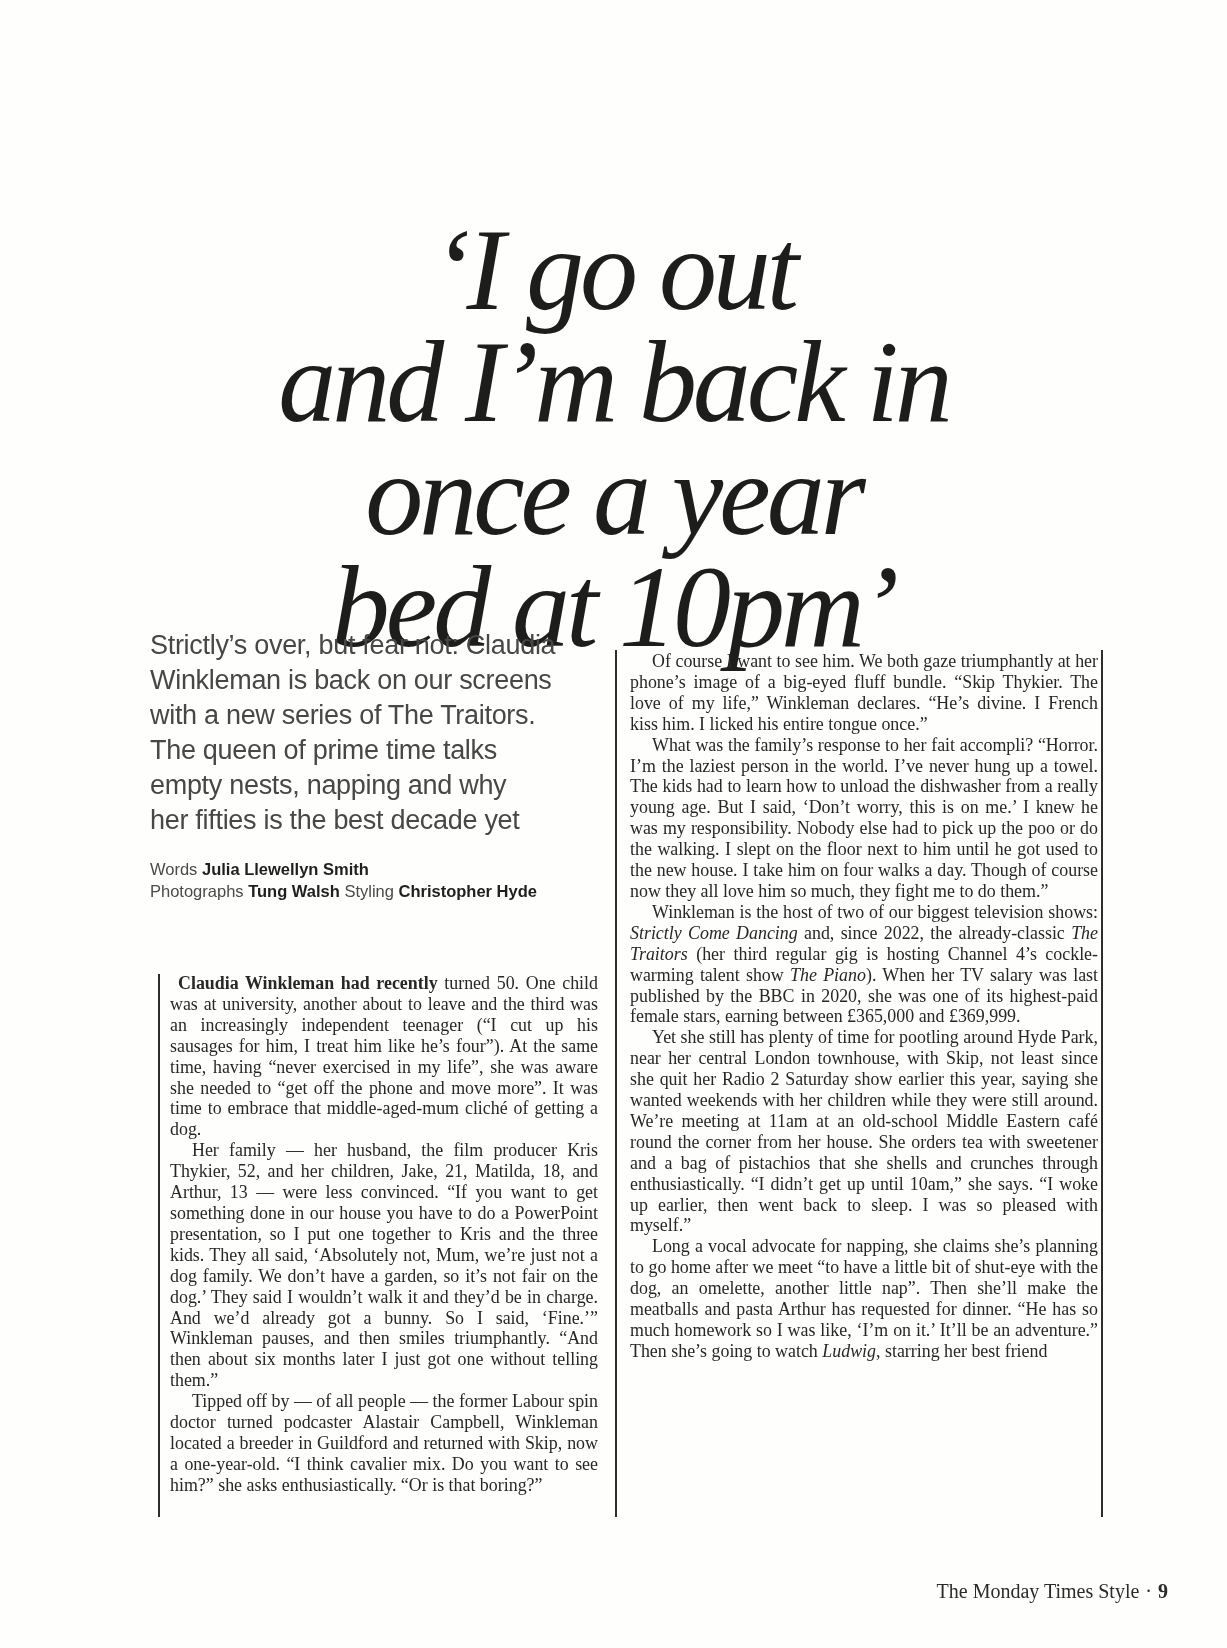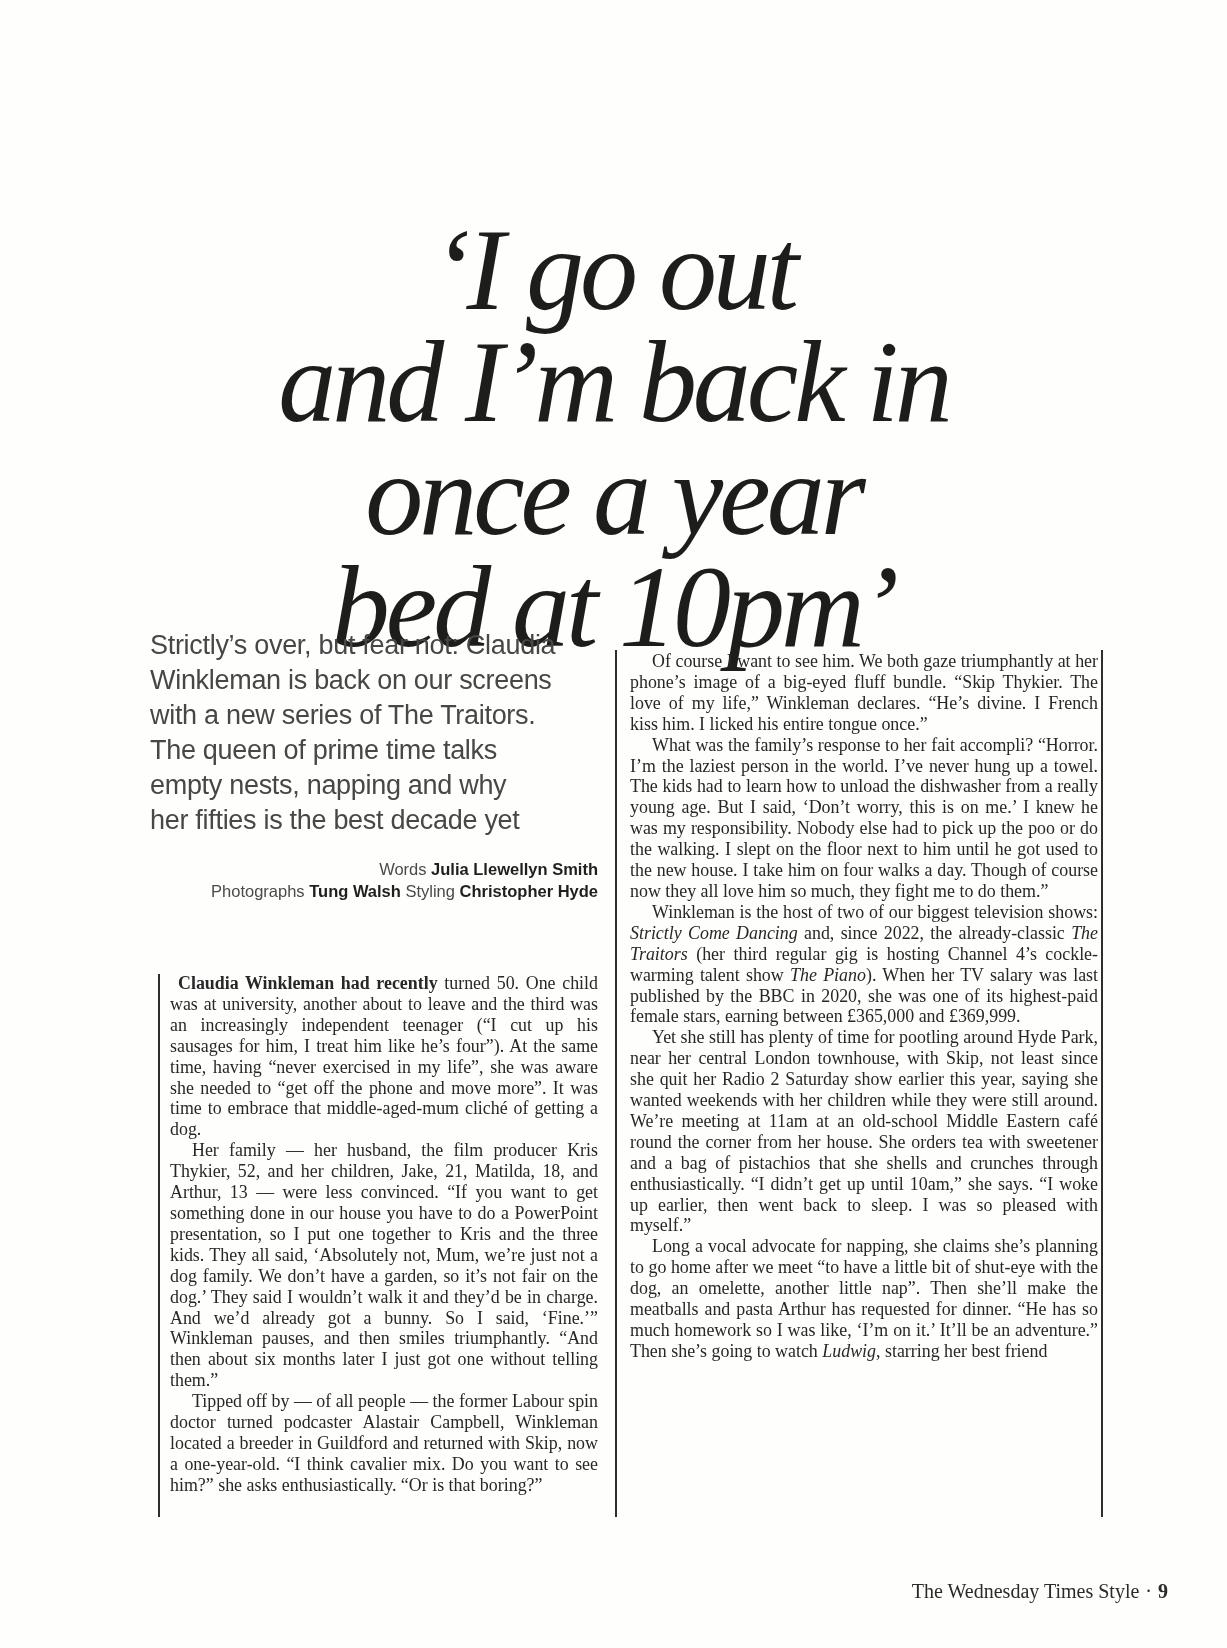--- a/index.html
+++ b/index.html
@@ -17,21 +17,21 @@
   }
   
   .standfirst {
     position:absolute; top:628px; left:150px; width:448px;
     text-align:left; font-family:"Liberation Sans", sans-serif;
     font-size:27px; line-height:35px; letter-spacing:-0.3px; color:#474747;
   }
   
   .byline {
     position:absolute; top:858px; left:150px; width:448px;
-    text-align:right; font-family:"Liberation Sans", sans-serif;
+    text-align:left; font-family:"Liberation Sans", sans-serif;
     font-size:16.5px; line-height:22px; color:#4a4a4a;
   }
   .byline .name { font-weight:bold; color:#1f1f1f; }
   
   .rule { position:absolute; width:1.5px; background:#2e2e2e; }
   .rule-left  { left:158px;  top:974px; height:543px; }
   .rule-mid   { left:615px;  top:650px; height:867px; }
   .rule-right { left:1101px; top:650px; height:867px; }
   
   .col {
@@ -90,16 +90,16 @@
     </div>
   <div class="col col-right">
       <p class="indent"><span>Of course I want to see him. We both gaze triumphantly at her phone’s image of a big-eyed fluff bundle. “Skip Thykier. The love of my life,” Winkleman declares. “He’s divine. I French kiss him. I licked his entire tongue once.”</span></p>
       <p class="indent"><span>What was the family’s response to her fait accompli? “Horror. I’m the laziest person in the world. I’ve never hung up a towel. The kids had to learn how to unload the dishwasher from a really young age. But I said, ‘Don’t worry, this is on me.’ I knew he was my responsibility. Nobody else had to pick up the poo or do the walking. I slept on the floor next to him until he got used to the new house. I take him on four walks a day. Though of course now they all love him so much, they fight me to do them.”</span></p>
       <p class="indent"><span>Winkleman is the host of two of our biggest television shows: </span><span class="seg-italic">Strictly Come Dancing</span><span> and, since 2022, the already-classic </span><span class="seg-italic">The Traitors</span><span> (her third regular gig is hosting Channel 4’s cockle-warming talent show </span><span class="seg-italic">The Piano</span><span>). When her TV salary was last published by the BBC in 2020, she was one of its highest-paid female stars, earning between £365,000 and £369,999.</span></p>
       <p class="indent"><span>Yet she still has plenty of time for pootling around Hyde Park, near her central London townhouse, with Skip, not least since she quit her Radio 2 Saturday show earlier this year, saying she wanted weekends with her children while they were still around. We’re meeting at 11am at an old-school Middle Eastern café round the corner from her house. She orders tea with sweetener and a bag of pistachios that she shells and crunches through enthusiastically. “I didn’t get up until 10am,” she says. “I woke up earlier, then went back to sleep. I was so pleased with myself.”</span></p>
       <p class="indent"><span>Long a vocal advocate for napping, she claims she’s planning to go home after we meet “to have a little bit of shut-eye with the dog, an omelette, another little nap”. Then she’ll make the meatballs and pasta Arthur has requested for dinner. “He has so much homework so I was like, ‘I’m on it.’ It’ll be an adventure.” Then she’s going to watch </span><span class="seg-italic">Ludwig</span><span>, starring her best friend</span></p>
     </div>
 
   <div class="footer">
-    <span>The Wednesday Times Style</span><span class="sep">·</span><span class="pg">9</span>
+    <span>The Monday Times Style</span><span class="sep">·</span><span class="pg">9</span>
   </div>
 
 </div>
 
 </body></html>

